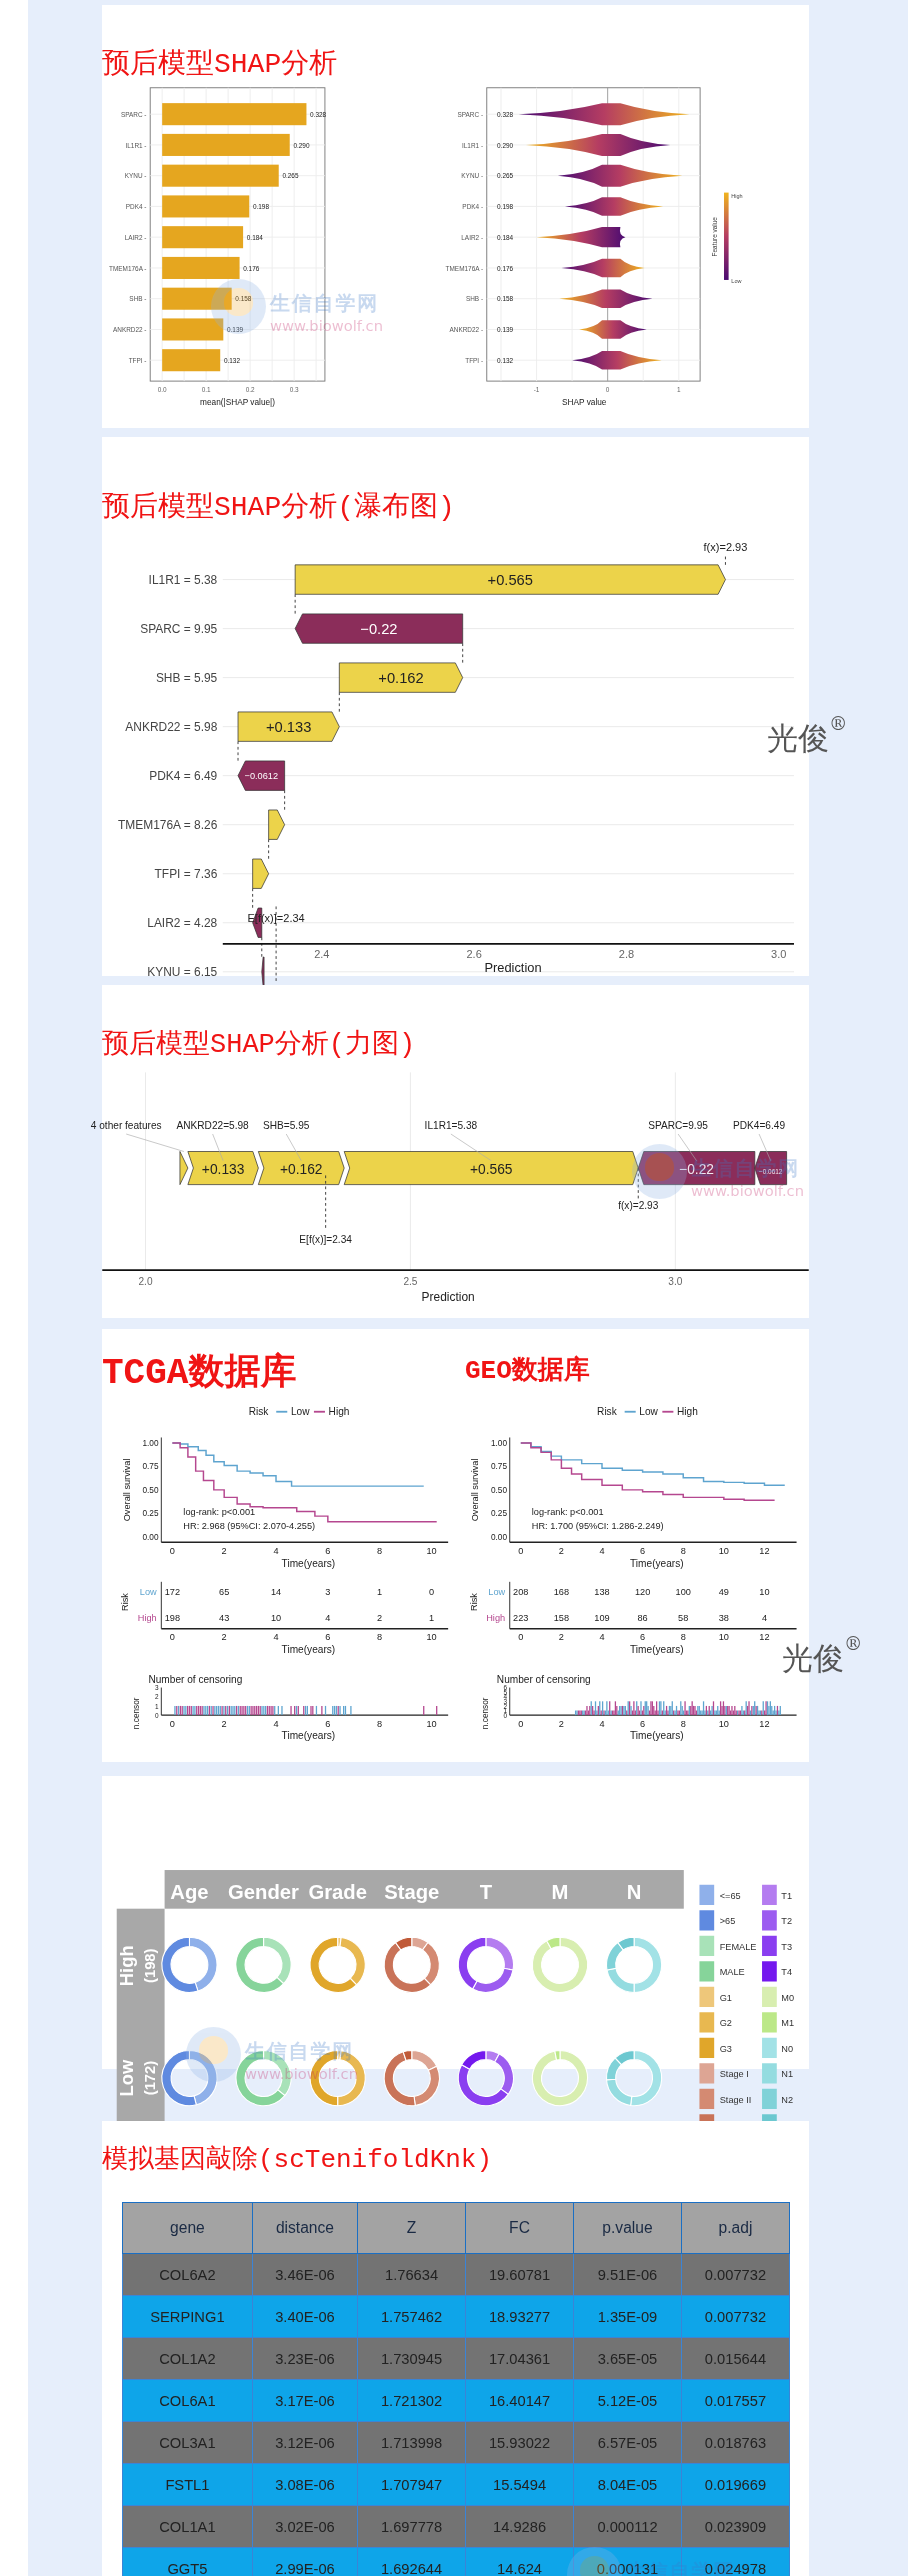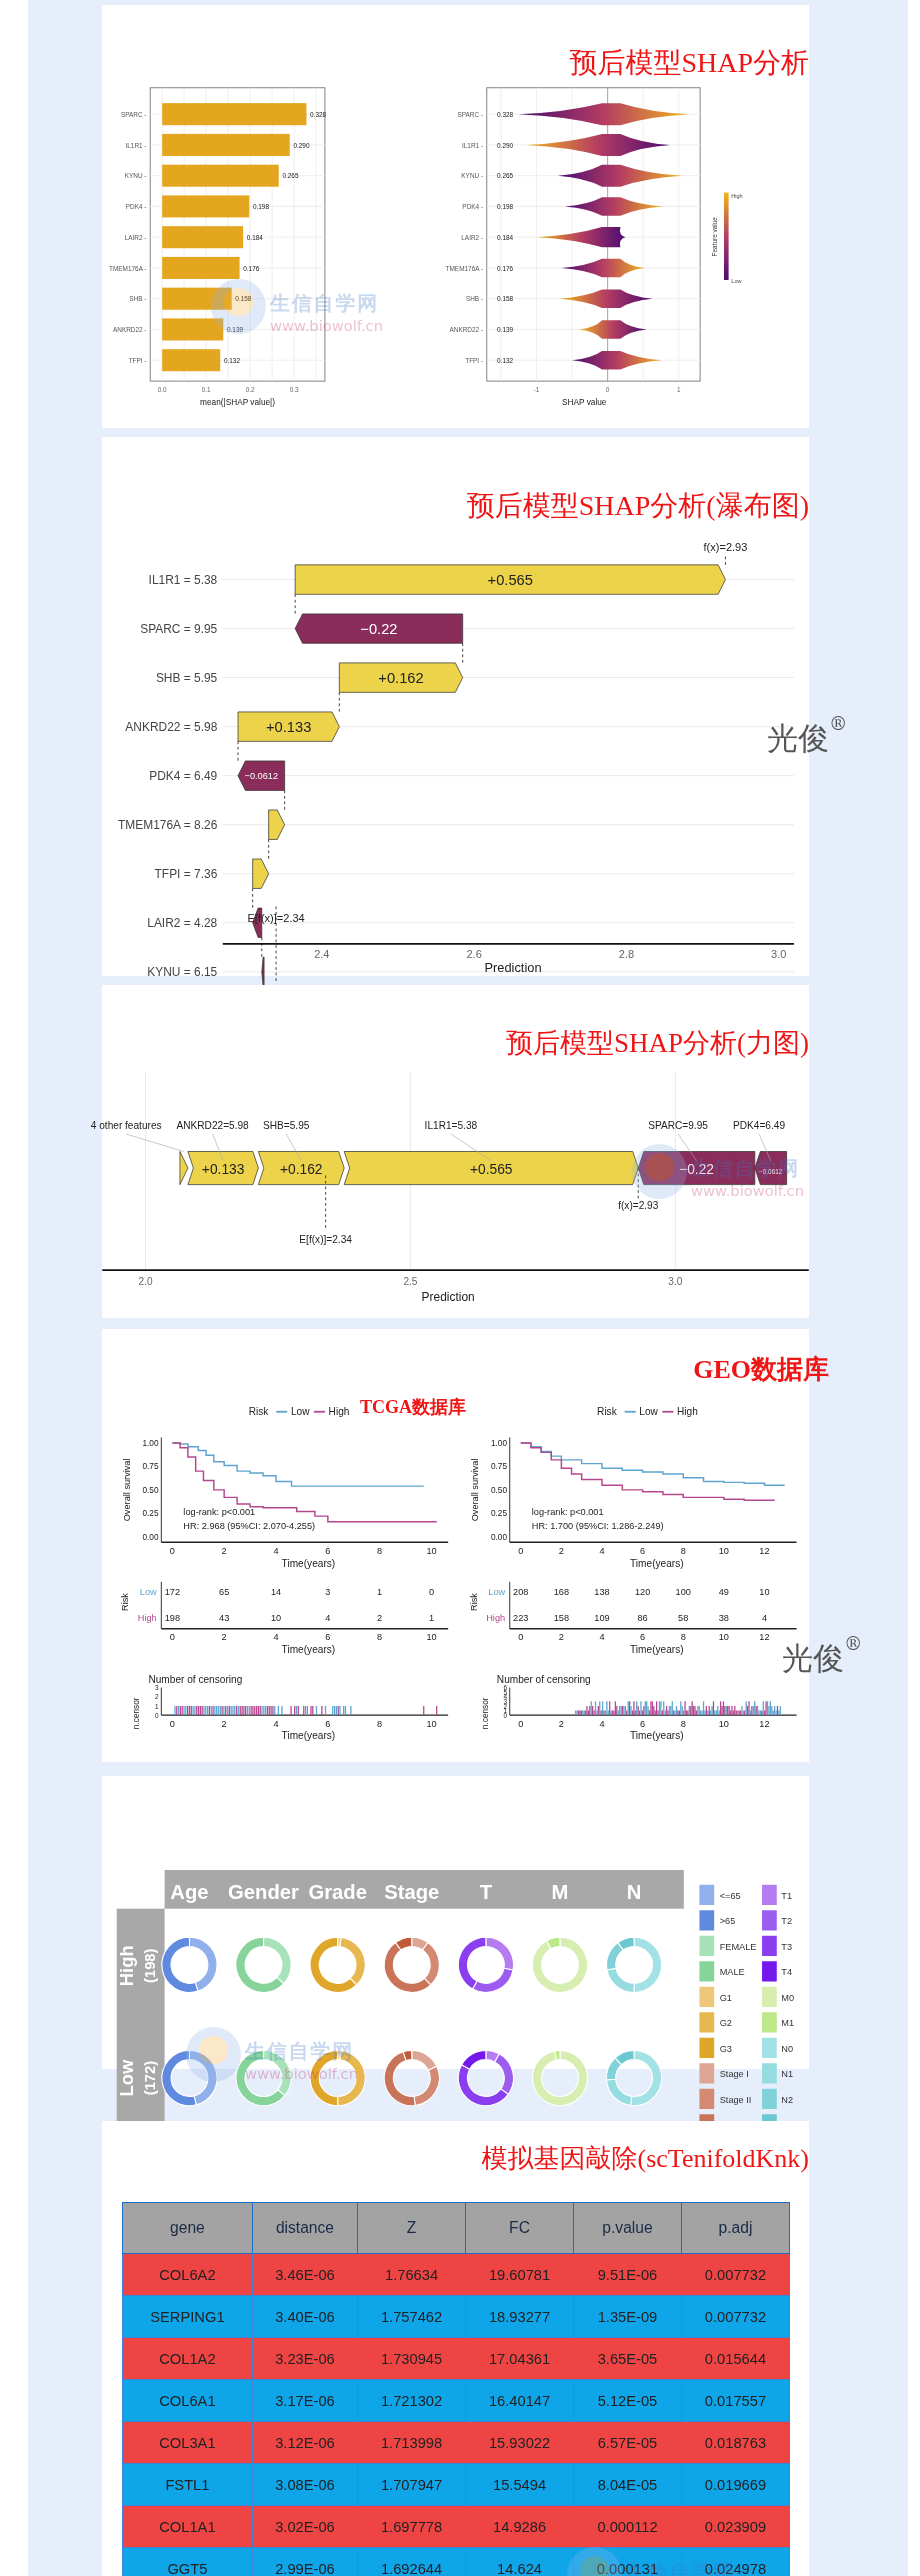--- a/index.html
+++ b/index.html
@@ -1,32 +1,32 @@
 <!DOCTYPE html>
 <html style="font-size:14.7px"><head>
 <meta charset="utf-8">
 <style>
   html,body{margin:0;padding:0;background:#ffffff;}
   body{width:920px;height:2576px;position:relative;overflow:hidden;font-family:"Liberation Sans","DejaVu Sans",sans-serif;}
   .band{position:absolute;left:28px;top:0;width:880px;height:2576px;background:#e6eefb;}
   .card{position:absolute;left:102px;width:707px;background:#ffffff;}
-  .title{position:absolute;left:0;width:100%;text-align:right;color:#f01414;font-family:Liberation Serif, serif;}
+  .title{position:absolute;left:0;width:100%;text-align:left;color:#f01414;font-family:Liberation Mono, monospace;}
   svg{position:absolute;left:0;top:0;overflow:visible;}
   .wm{position:absolute;font-family:"DejaVu Serif",serif;color:#555;font-size:31px;}
   .wm sup{font-size:18.4px;vertical-align:top;position:relative;top:-5.5px;}
   .biowolf{position:absolute;opacity:0.28;pointer-events:none;}
   .biowolf .t1{font-family:"DejaVu Sans",sans-serif;font-weight:bold;color:#3d78c8;font-size:20px;letter-spacing:1.8px;}
   .biowolf .t2{font-family:"DejaVu Sans",sans-serif;color:#be185d;font-size:14.7px;}
   .biowolf .logo{position:absolute;left:-59px;top:-11px;width:55px;height:55px;border-radius:50%;background:#8fb4e6;}
   .biowolf .logo::after{content:"";position:absolute;left:13px;top:9.2px;width:29px;height:28px;border-radius:50% 50% 45% 45%;background:#f0b040;}
   table.ko{position:absolute;left:20px;top:81px;width:668px;border-collapse:collapse;font-family:"Liberation Sans",sans-serif;font-size:14.7px;color:#222;}
   table.ko th{background:#a3a3a3;color:#1a2a44;font-weight:normal;height:48px;font-size:15.6px;border:0.9px solid #1a6fc4;}
   table.ko td{height:39px;text-align:center;border-top:1.8px solid #3b84d6;border-left:0.9px solid #3b84d6;border-right:0.9px solid #3b84d6;}
   table.ko tr:last-child td{border-bottom:1.8px solid #3b84d6;}
-  table.ko tr.alt td{background:#ef4444;}
+  table.ko tr.alt td{background:#737373;}
   table.ko tr.plain td{background:#0ea5e9;}
 </style>
 </head>
 <body>
 
 <div class="band"></div>
 
 <div class="card" style="top:4.6px;height:423px;">
   <div class="title" style="top:39px;font-size:28px;">预后模型SHAP分析</div>
   <svg id="svg-bar" width="707" height="423" viewBox="0 0 768 460">
@@ -257,21 +257,21 @@
       <text x="376" y="344" font-size="13" font-family="Liberation Sans, DejaVu Sans, sans-serif" fill="#222" text-anchor="middle">Prediction</text>
     </svg>
   <div class="biowolf" style="left:589px;top:170px;">
     <div class="logo"></div>
     <div class="t1">生信自学网</div>
     <div class="t2">www.biowolf.cn</div>
   </div>
 </div>
 
 <div class="card" style="top:1329px;height:433px;">
-  <div class="title" style="top:18.4px;left:0;width:364px;font-size:18px;font-weight:bold;margin-top:48px;">TCGA数据库</div>
+  <div class="title" style="top:18.4px;left:0;width:364px;font-size:36px;font-weight:bold;">TCGA数据库</div>
   <div class="title" style="top:23px;left:363px;width:364px;font-size:26px;font-weight:bold;">GEO数据库</div>
   <svg id="svg-km" width="707" height="433" viewBox="0 0 768 471">
       <text x="159" y="94" font-size="11" font-family="Liberation Sans, DejaVu Sans, sans-serif" fill="#222">Risk</text>
       <line x1="189" x2="201" y1="90" y2="90" stroke="#5ea4cf" stroke-width="2"></line>
       <text x="205" y="94" font-size="11" font-family="Liberation Sans, DejaVu Sans, sans-serif" fill="#222">Low</text>
       <line x1="230" x2="242" y1="90" y2="90" stroke="#b5478f" stroke-width="2"></line>
       <text x="246" y="94" font-size="11" font-family="Liberation Sans, DejaVu Sans, sans-serif" fill="#222">High</text>
       <line x1="64" x2="64" y1="118" y2="232" stroke="#222"></line>
       <line x1="64" x2="376" y1="232" y2="232" stroke="#222" stroke-width="1.5"></line>
       <text x="61" y="229" font-size="9" font-family="Liberation Sans, DejaVu Sans, sans-serif" fill="#222" text-anchor="end">0.00</text>

